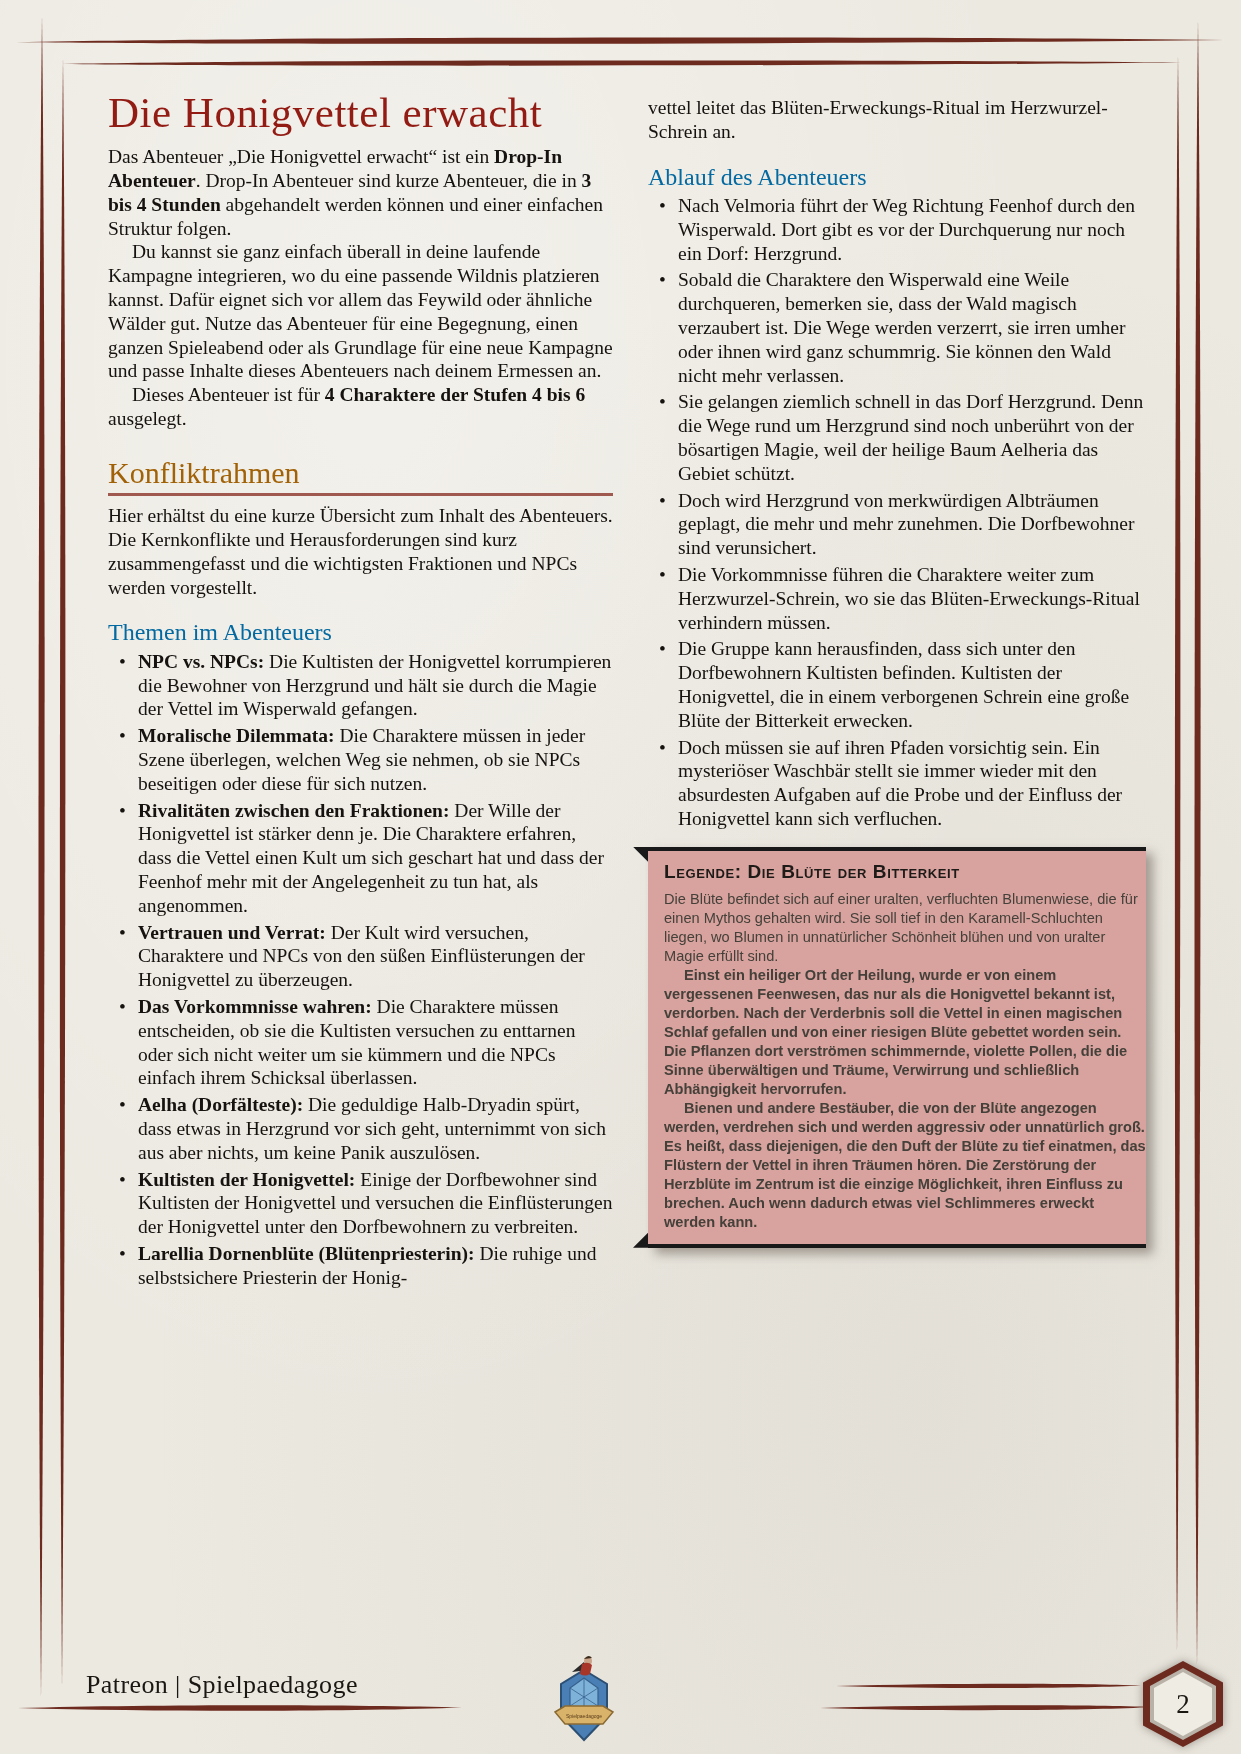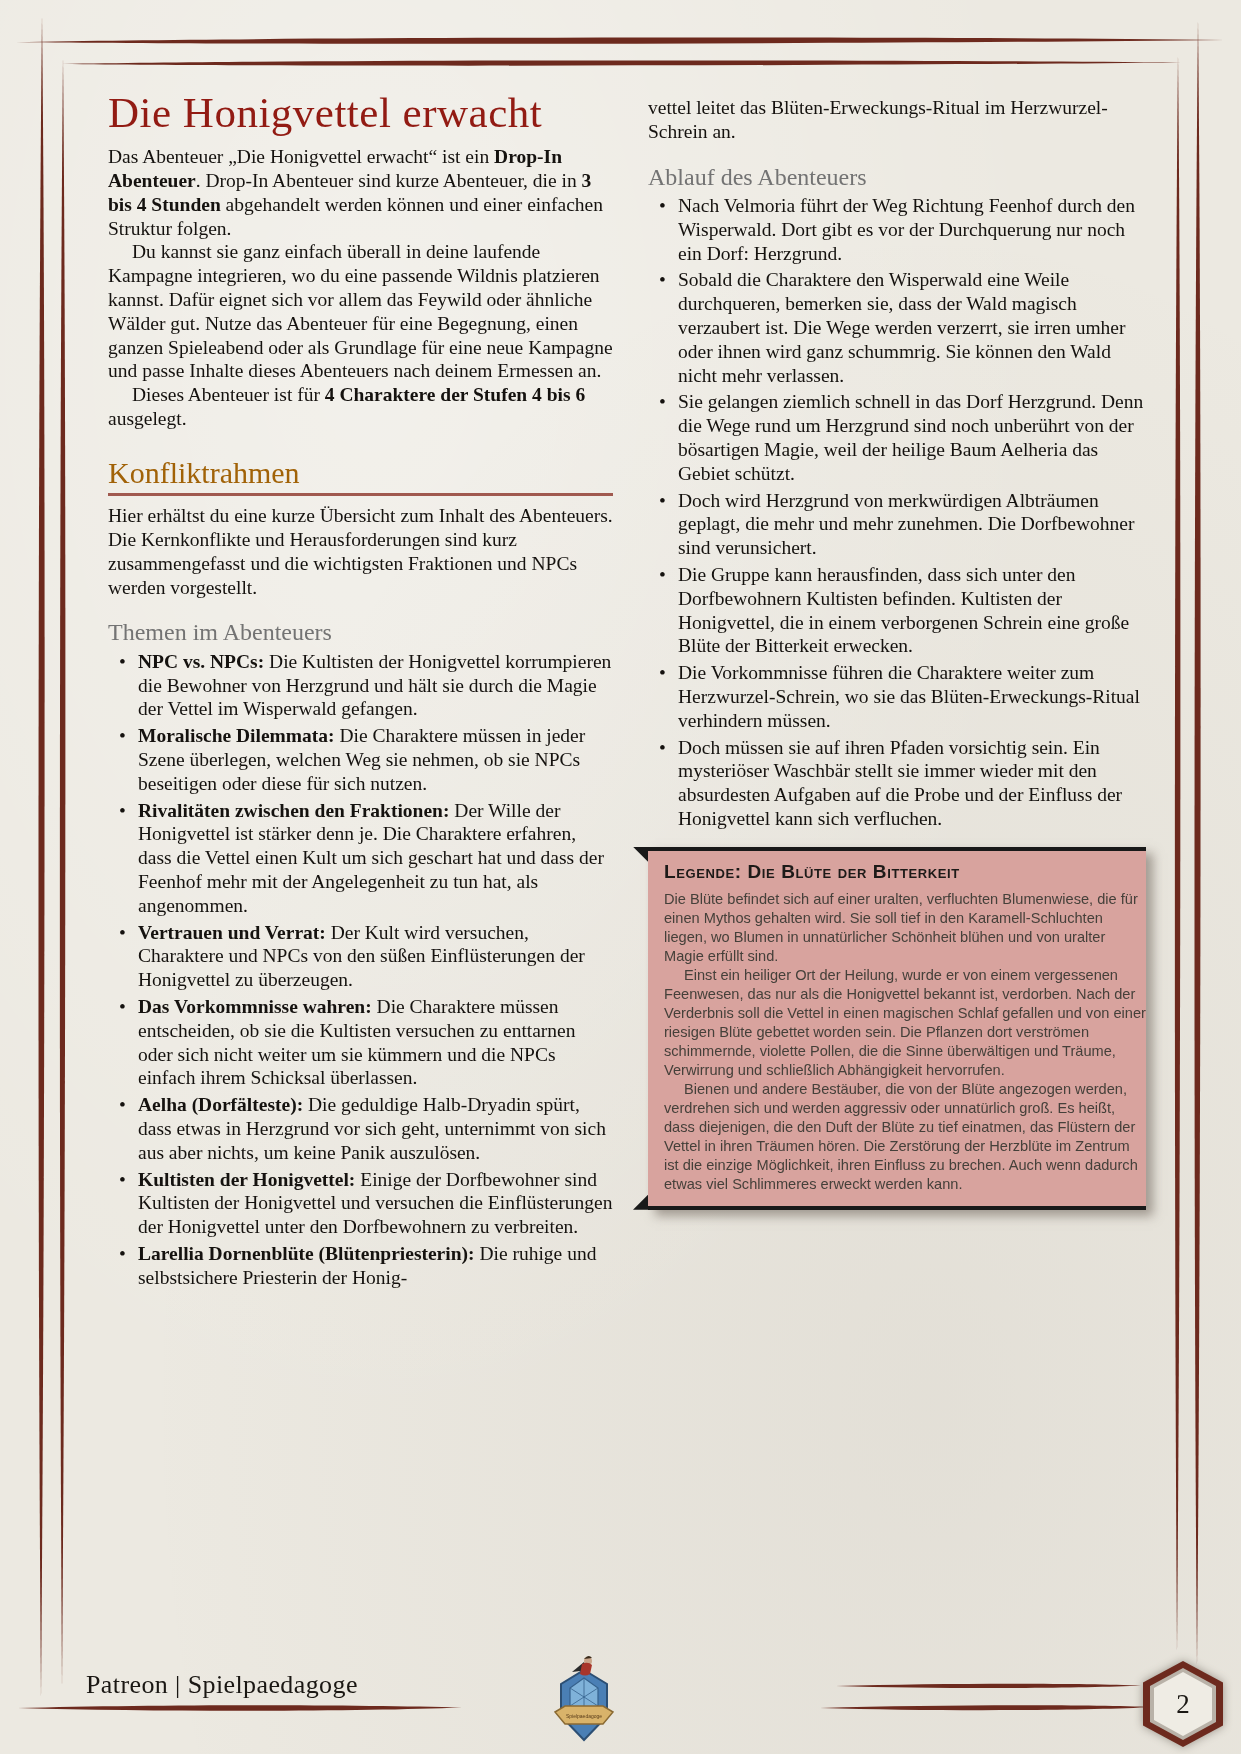--- a/index.html
+++ b/index.html
@@ -24,21 +24,21 @@
     color:#921b13;letter-spacing:.5px;
   }
   h2.rule-head{
     margin:26px 0 8px 0;padding-bottom:5px;
     font-size:30px;line-height:1.05;font-weight:normal;
     color:#a16207;border-bottom:3px solid #a0594f;
   }
   h3.sub-head{
     margin:20px 0 4px 0;
     font-size:24px;line-height:1.1;font-weight:normal;
-    color:#737373;
+    color:#0369a1;
     font-family:Liberation Serif, serif;
   }
   p.body, .list li{font-size:19.5px;line-height:23.8px;}
   p.body{margin:0;}
   p.indent, .indent{text-indent:24px;}
   .list{list-style:none;margin:2px 0 0 0;padding:0 0 0 30px;}
   .list li{position:relative;margin:0 0 3px 0;font-family:Liberation Serif, serif;}
   .list li::before{content:"•";position:absolute;left:-19px;top:0;}
   b{font-weight:bold;}
   
@@ -51,21 +51,21 @@
     font-family:"Liberation Sans", sans-serif;
   }
   .legende-box .notch{position:absolute;width:15px;height:15px;background:#191919;}
   .notch-tl{left:-15px;top:-4px;clip-path:polygon(0 0,100% 0,100% 100%);}
   .notch-bl{left:-15px;bottom:-4px;clip-path:polygon(100% 0,100% 100%,0 100%);}
   .legende-head{
     margin:0 0 7px 0;font-size:19px;font-weight:600;letter-spacing:.6px;
     font-variant:small-caps;color:#1d1a18;
   }
   .legende-box p{margin:0;font-size:14.6px;line-height:19px;color:#45403a;}
-  .legende-box p.indent{text-indent:20px;}
+  .legende-box p.indent{text-indent:20px;font-weight:bold;}
   
   .footer-left{
     position:absolute;left:86px;top:1670px;
     font-size:26px;color:#1a1713;letter-spacing:.4px;
   }
   .logo{position:absolute;left:552px;top:1654px;width:64px;height:96px;}
   .hex-wrap{position:absolute;left:1143px;top:1661px;width:80px;height:86px;
     filter:drop-shadow(0 0 5px rgba(60,50,40,.45));}
   .hex{clip-path:polygon(50% 0,100% 25%,100% 75%,50% 100%,0 75%,0 25%);}
   .hex-outer{width:80px;height:86px;background:#6d2a1e;display:flex;align-items:center;justify-content:center;}
@@ -129,22 +129,22 @@
 <div class="col col-right">
   <p class="body">vettel leitet das Blüten-Erweckungs-Ritual im Herzwurzel-Schrein an.</p>
 
   <h3 class="sub-head">Ablauf des Abenteuers</h3>
   <ul class="list">
 
   <li>Nach Velmoria führt der Weg Richtung Feenhof durch den Wisperwald. Dort gibt es vor der Durchquerung nur noch ein Dorf: Herzgrund.</li>
       <li>Sobald die Charaktere den Wisperwald eine Weile durchqueren, bemerken sie, dass der Wald magisch verzaubert ist. Die Wege werden verzerrt, sie irren umher oder ihnen wird ganz schummrig. Sie können den Wald nicht mehr verlassen.</li>
       <li>Sie gelangen ziemlich schnell in das Dorf Herzgrund. Denn die Wege rund um Herzgrund sind noch unberührt von der bösartigen Magie, weil der heilige Baum Aelheria das Gebiet schützt.</li>
       <li>Doch wird Herzgrund von merkwürdigen Albträumen geplagt, die mehr und mehr zunehmen. Die Dorfbewohner sind verunsichert.</li>
+      <li>Die Vorkommnisse führen die Charaktere weiter zum Herzwurzel-Schrein, wo sie das Blüten-Erweckungs-Ritual verhindern müssen.</li>
       <li>Die Gruppe kann herausfinden, dass sich unter den Dorfbewohnern Kultisten befinden. Kultisten der Honigvettel, die in einem verborgenen Schrein eine große Blüte der Bitterkeit erwecken.</li>
-      <li>Die Vorkommnisse führen die Charaktere weiter zum Herzwurzel-Schrein, wo sie das Blüten-Erweckungs-Ritual verhindern müssen.</li>
       <li>Doch müssen sie auf ihren Pfaden vorsichtig sein. Ein mysteriöser Waschbär stellt sie immer wieder mit den absurdesten Aufgaben auf die Probe und der Einfluss der Honigvettel kann sich verfluchen.</li>
     </ul>
 
   <div class="legende-box">
     <div class="notch notch-tl"></div>
     <div class="notch notch-bl"></div>
     <h4 class="legende-head">Legende: Die Blüte der Bitterkeit</h4>
     <div>
 
     <p>Die Blüte befindet sich auf einer uralten, verfluchten Blumenwiese, die für einen Mythos gehalten wird. Sie soll tief in den Karamell-Schluchten liegen, wo Blumen in unnatürlicher Schönheit blühen und von uralter Magie erfüllt sind.</p>

